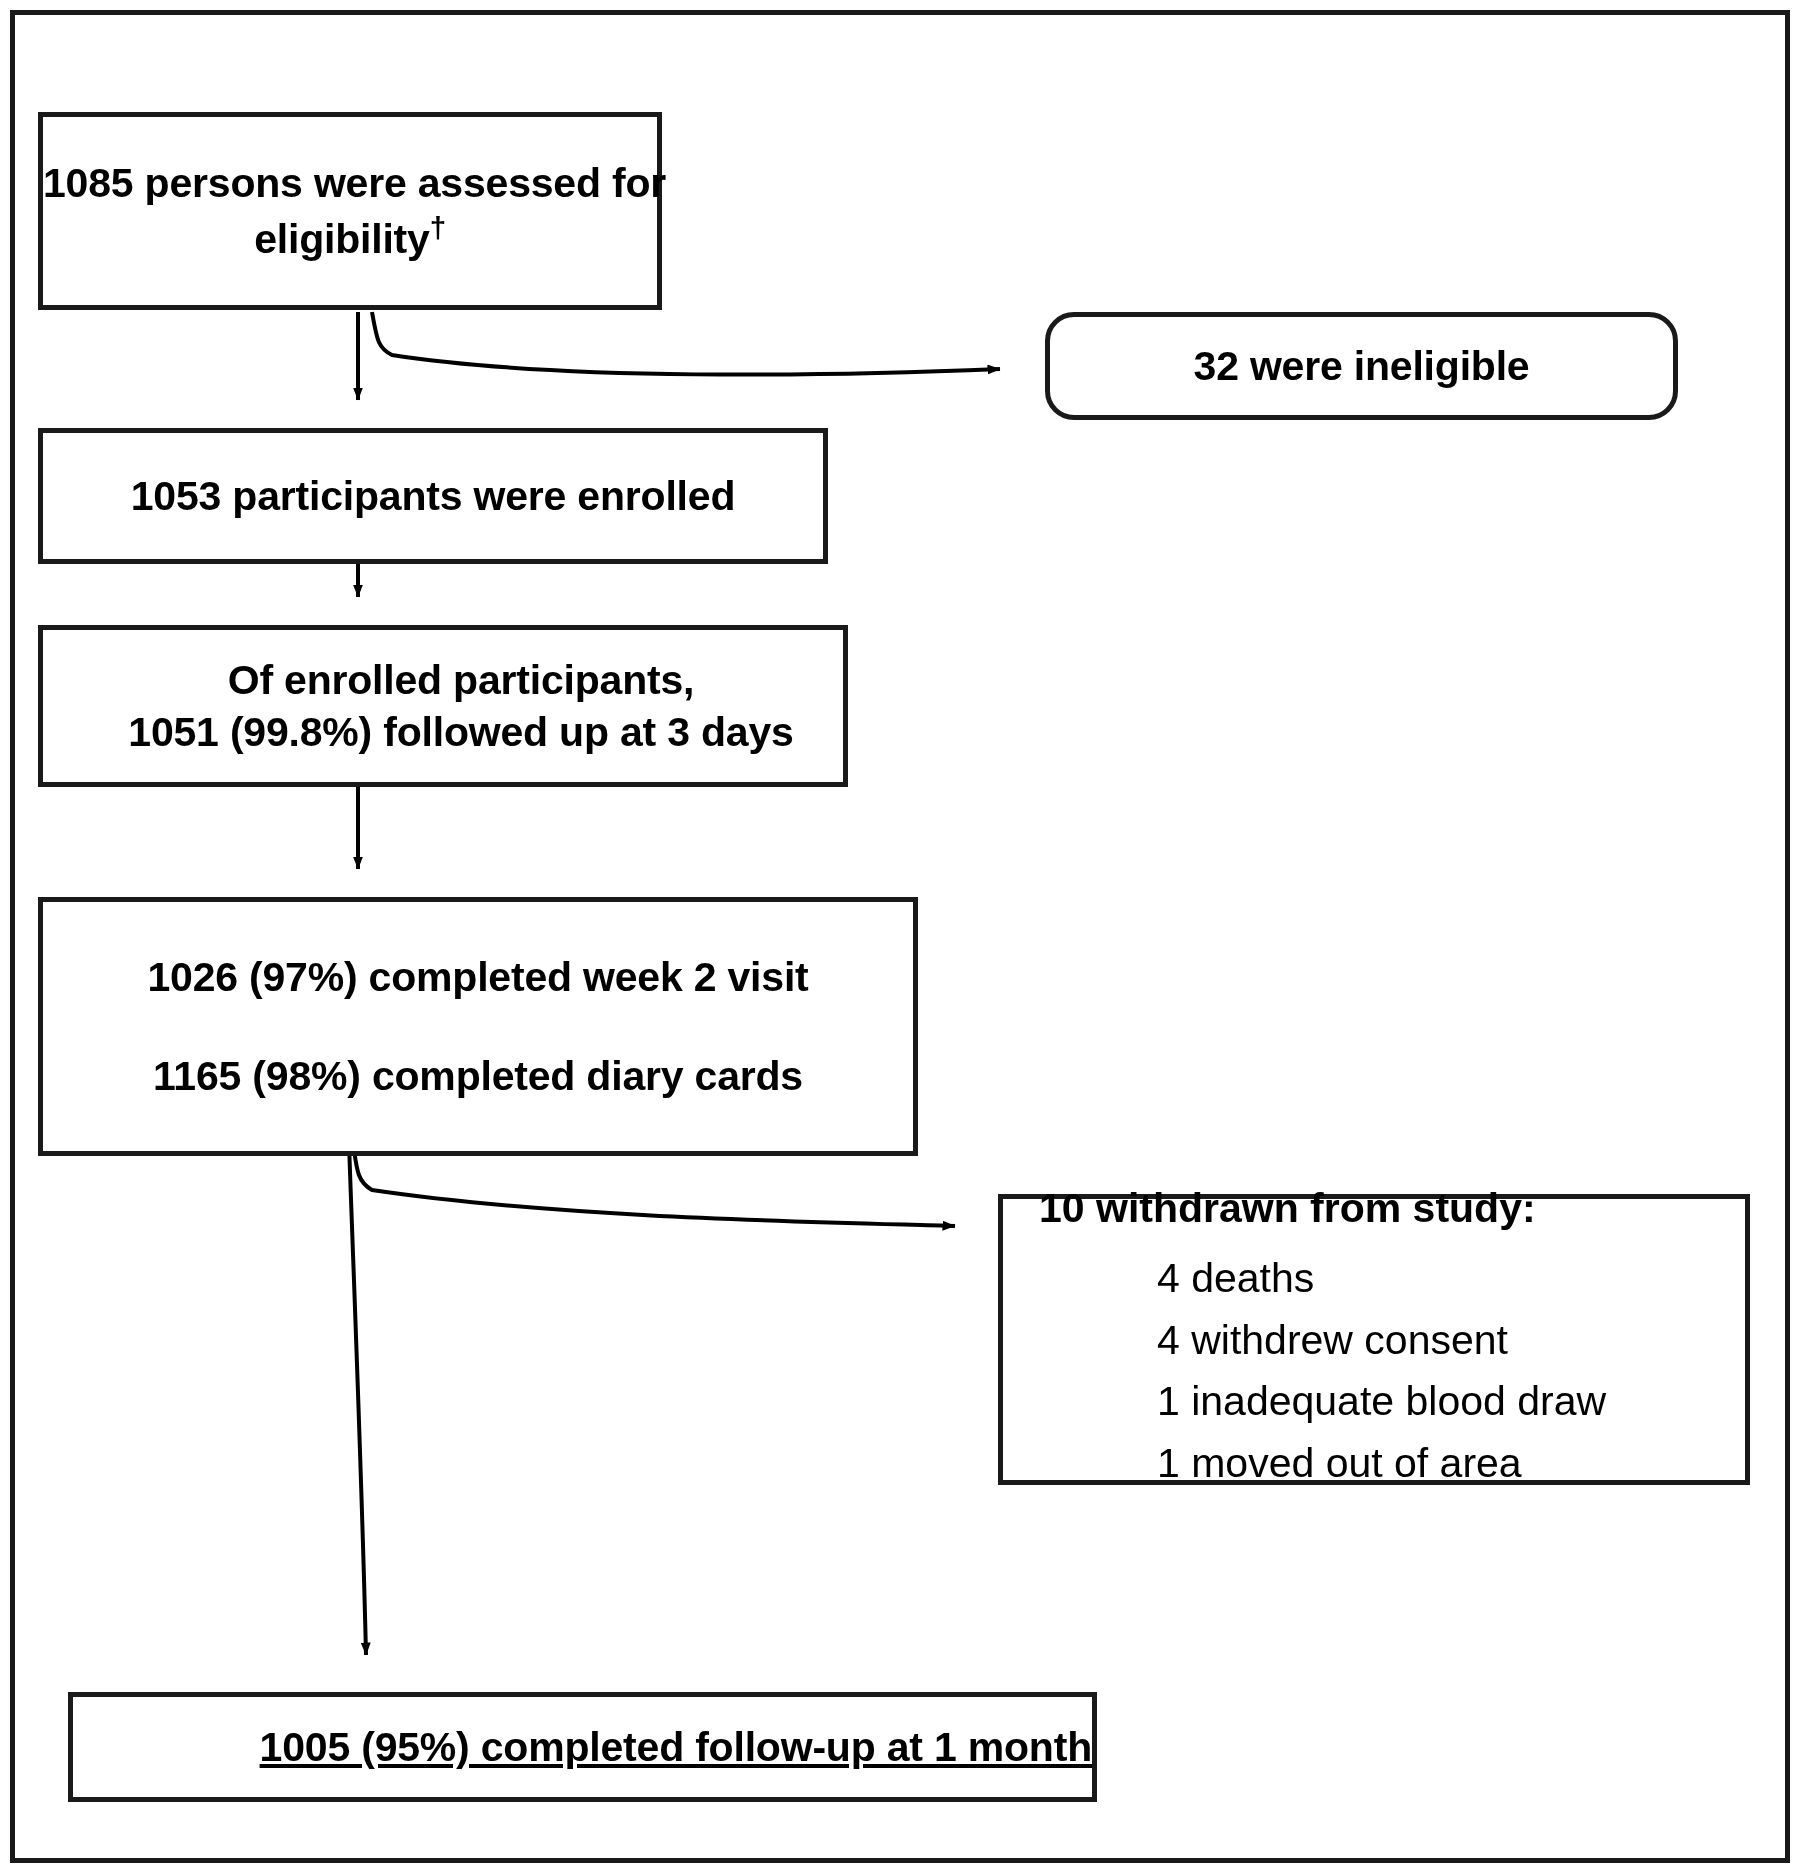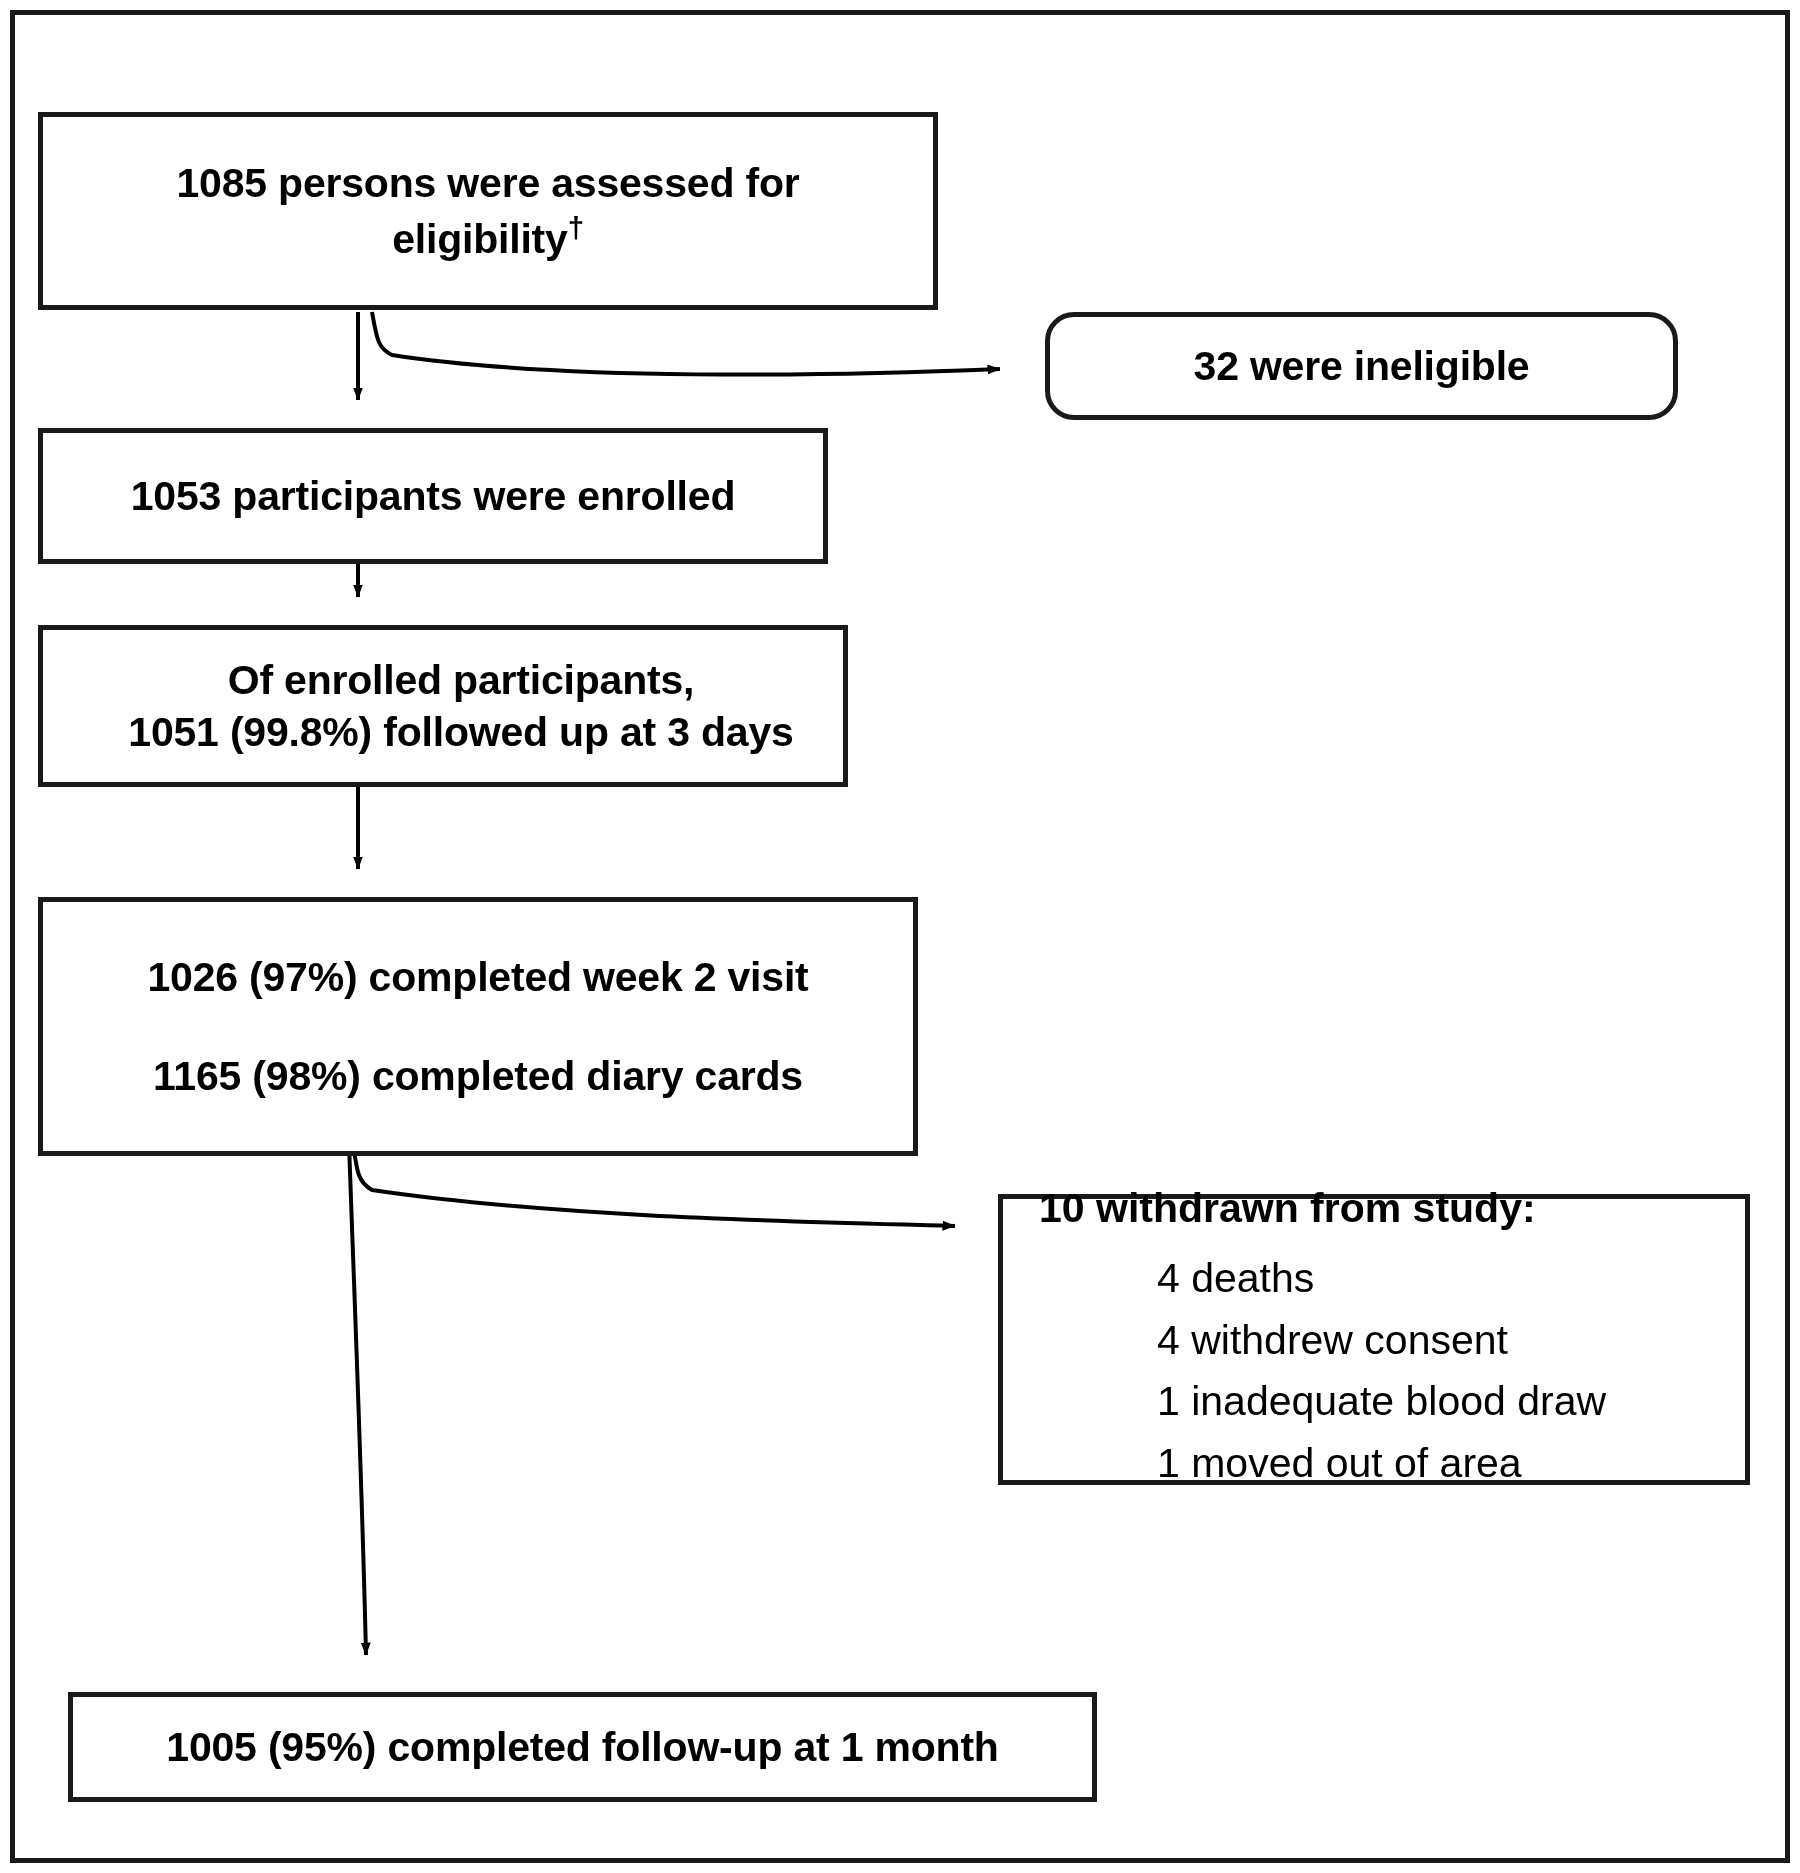--- a/index.html
+++ b/index.html
@@ -45,21 +45,21 @@
   .box-line {
     font-weight: bold;
     color: #000000;
     line-height: 1.28;
     letter-spacing: -0.2px;
     white-space: nowrap;
   }
   .centered .box-line { text-align: center; }
 
   
-  #box-assessed { left: 38px; top: 112px; width: 900px; height: 198px; }
+  #box-assessed { left: 38px; top: 112px; width: 624px; height: 198px; }
   #box-assessed .box-line { font-size: 41px; }
   .sup-dagger { font-size: 0.72em; vertical-align: super; font-weight: bold; }
 
   
   #box-ineligible { left: 1045px; top: 312px; width: 633px; height: 108px;
                     justify-content: center; border-radius: 29px; }
   #box-ineligible .box-line { font-size: 41px; text-align: center; }
 
   
   #box-enrolled { left: 38px; top: 428px; width: 790px; height: 136px; }
@@ -78,21 +78,21 @@
   #box-withdrawn { left: 998px; top: 1194px; width: 752px; height: 291px;
                    padding-left: 36px; }
   #box-withdrawn .wd-title { font-size: 41px; font-weight: bold; text-align: left;
                              margin-bottom: 16px; }
   #box-withdrawn .wd-item { font-size: 41px; font-weight: normal; text-align: left;
                             padding-left: 118px; line-height: 1.5; white-space: nowrap; }
 
   
   #box-final { left: 68px; top: 1692px; width: 1029px; height: 110px;
                justify-content: center; }
-  #box-final .box-line { font-size: 41px; text-align: center; }
+  #box-final .box-line { font-size: 41px; text-align: right; text-decoration: underline; }
 </style>
 </head>
 <body>
 
 <div id="figure-root">
 
   <div class="outer-frame"></div>
 
   <svg class="connectors" viewBox="0 0 1800 1873" xmlns="http://www.w3.org/2000/svg">
     <defs>

